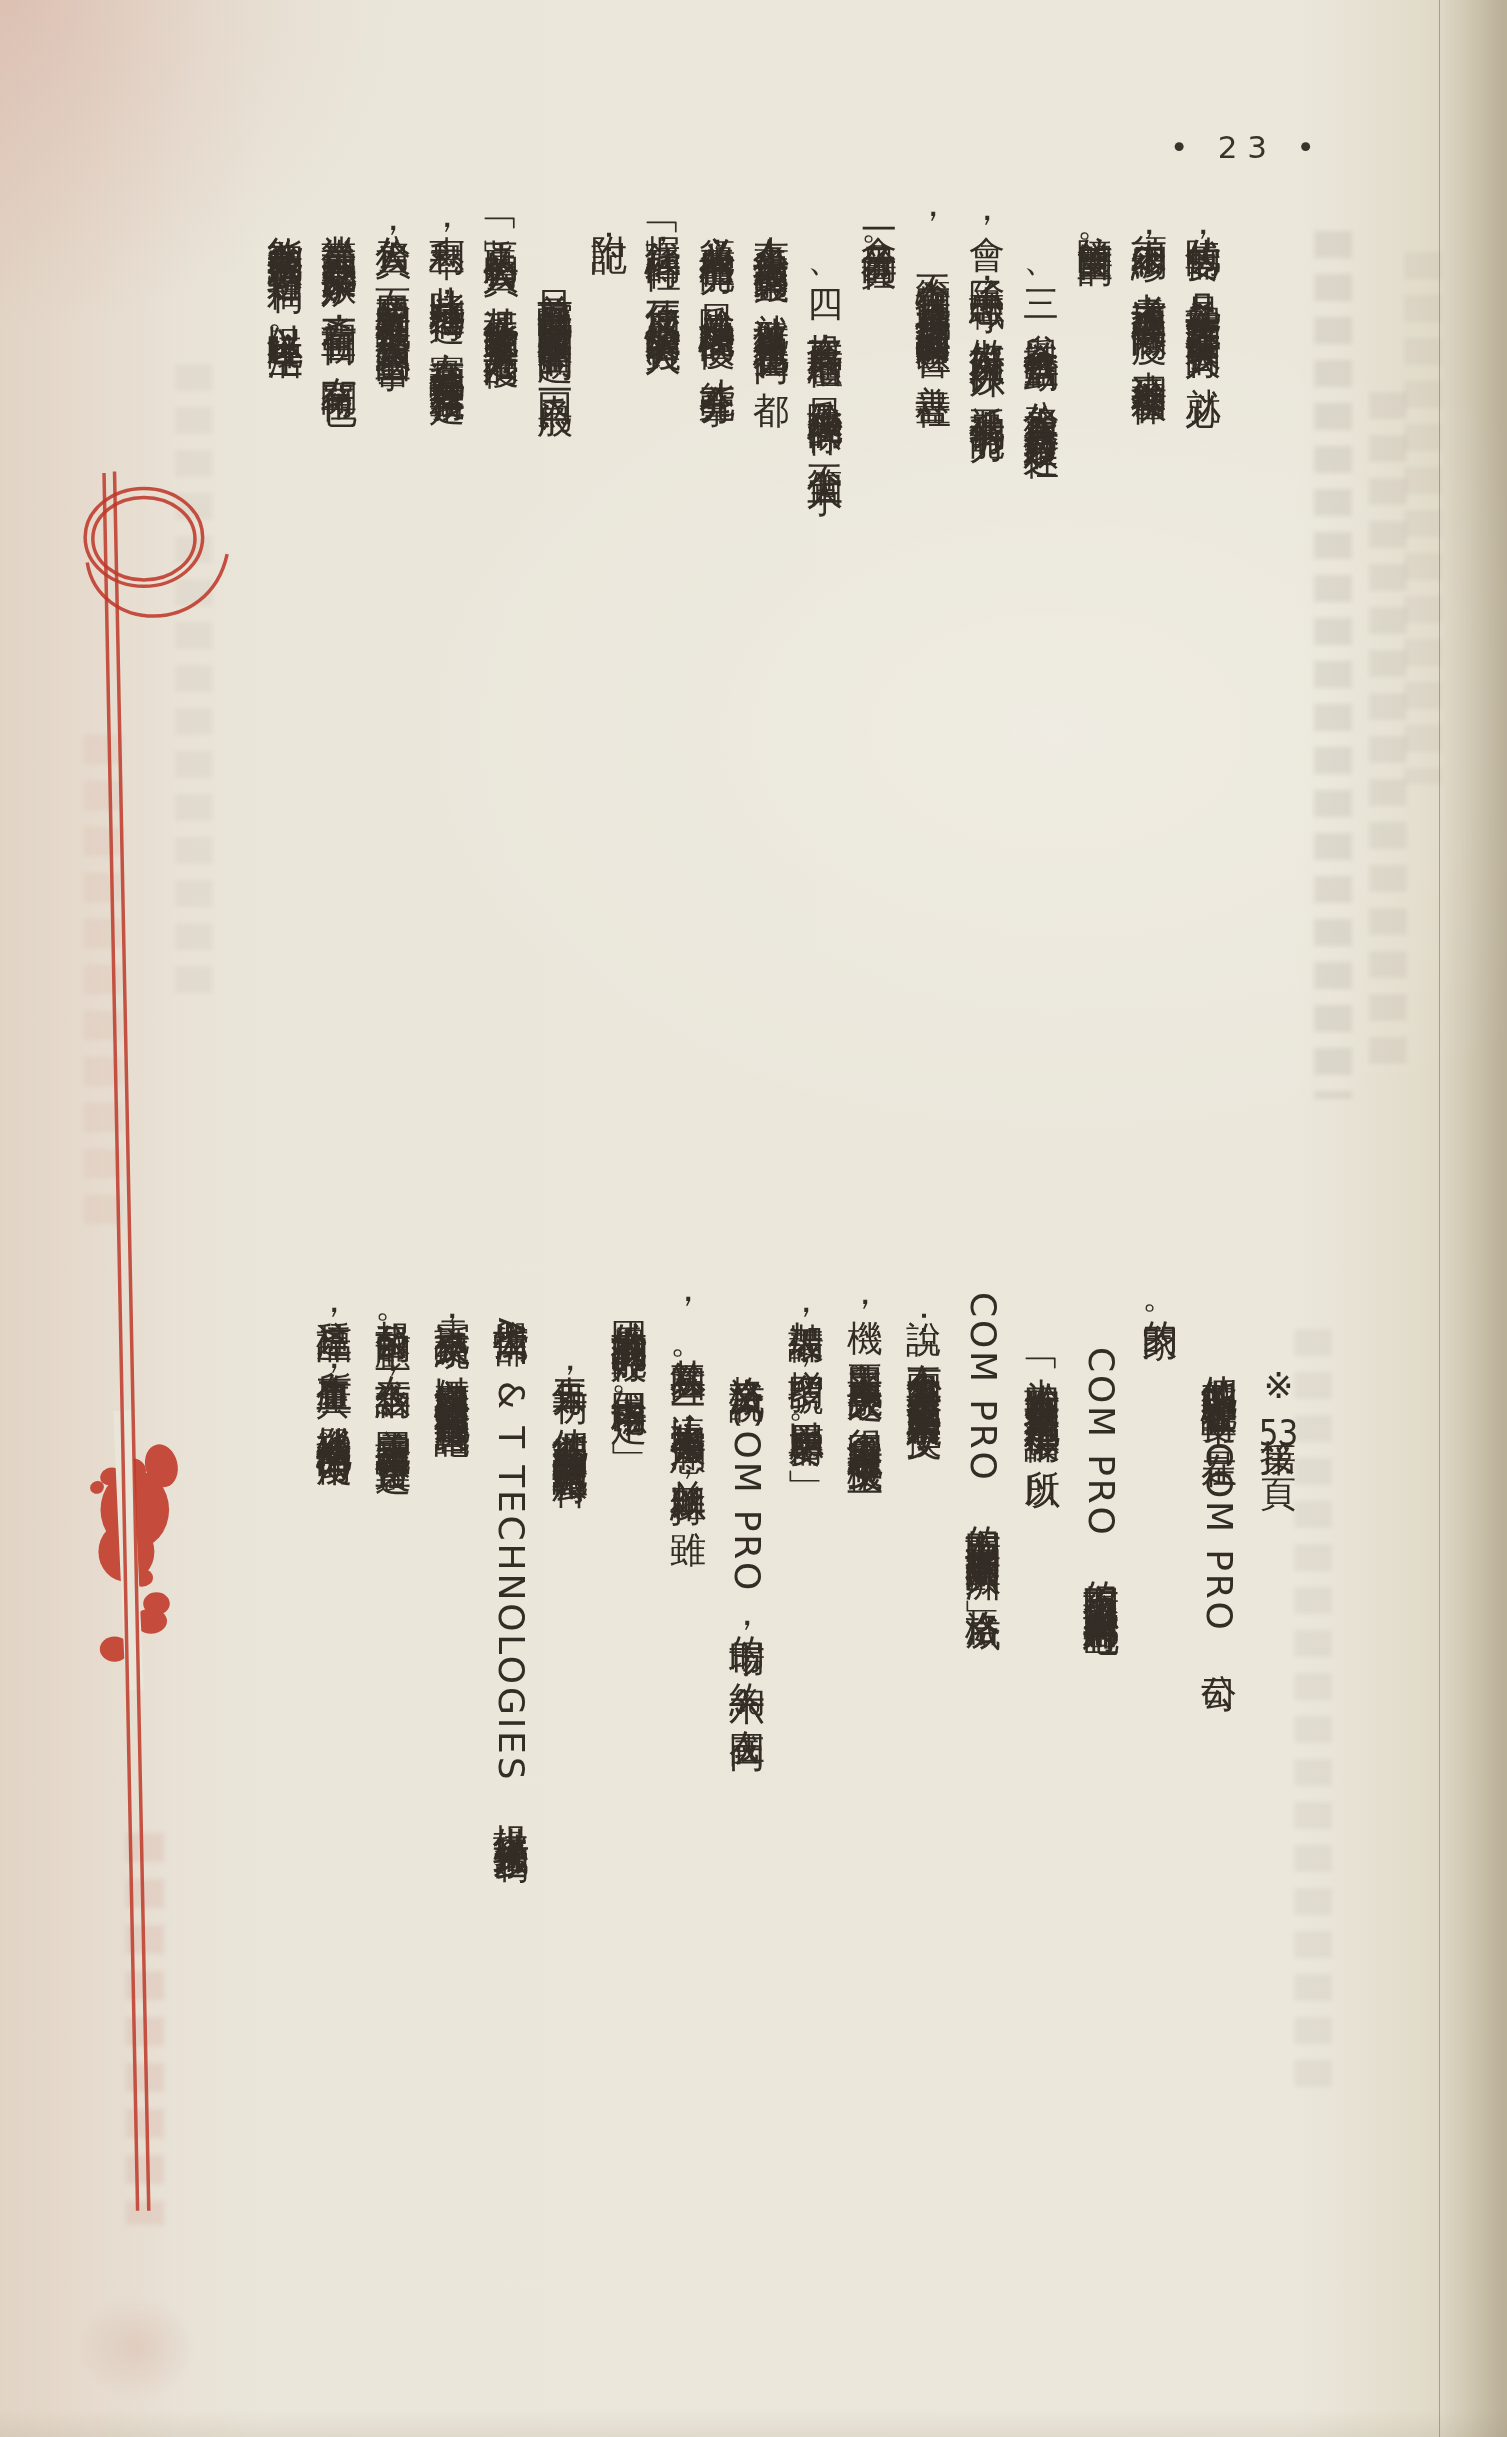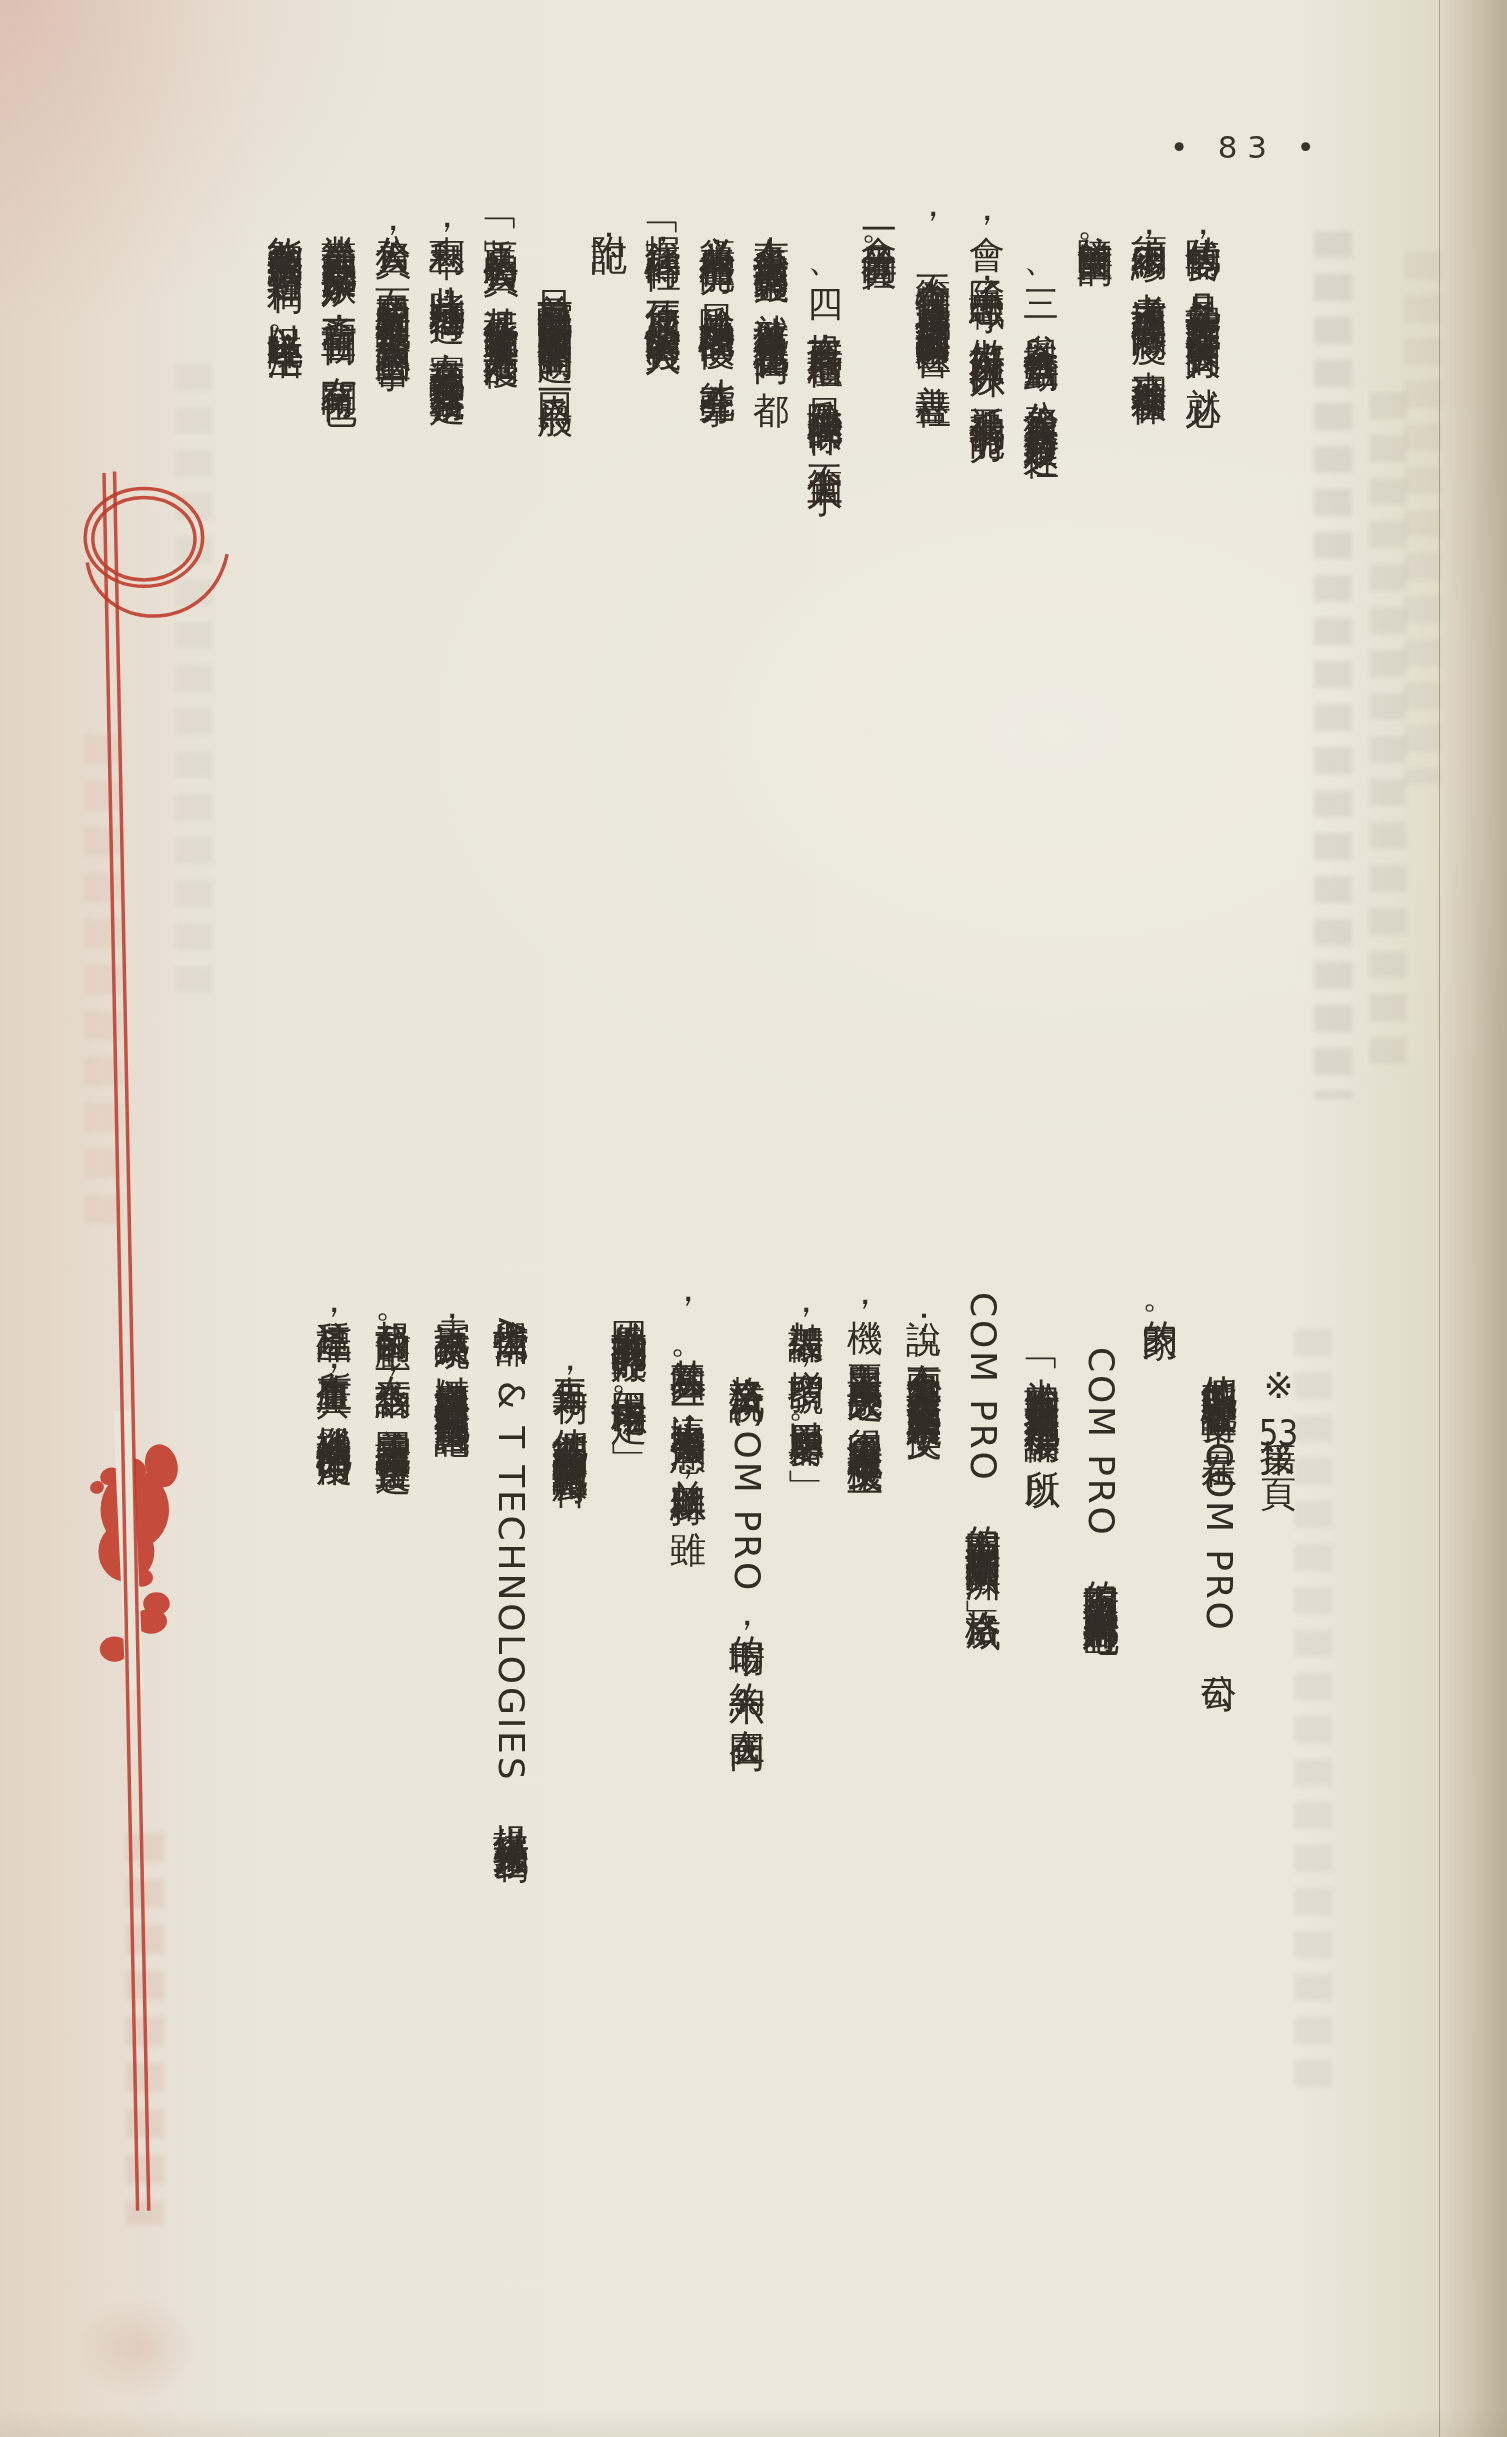--- a/index.html
+++ b/index.html
@@ -120,21 +120,21 @@
       <ellipse cx="127" cy="1681" rx="23" ry="18"></ellipse>
       <ellipse cx="75" cy="1721" rx="21" ry="18"></ellipse>
     </g>
     <line x1="86" y1="1380" x2="104" y2="1780" stroke="#e9e5d9" stroke-width="26"></line>
     <g stroke="#bf3a2b" stroke-width="5" opacity="0.85">
       <line x1="60" y1="40" x2="108" y2="2524"></line>
       <line x1="75" y1="38" x2="124" y2="2524"></line>
     </g>
   </svg>
 
-  <div class="page-number">• 83 •</div>
+  <div class="page-number">• 23 •</div>
 
   <section class="upper">
     <p class="col">時代的需要，凡是希望子女能夠接受良好敎育的人，就必</p>
     <p class="col">須未雨綢繆，考慮透過合理的保險制度，來達到儲蓄和保</p>
     <p class="col">障的雙重目的。</p>
     <p class="col ind">三、參與社會公益活動：公務人員薪資所得乃是取之社</p>
     <p class="col">會，除了盡忠職守，做好份內工作以外，祇要我們有能力</p>
     <p class="col">，不管在物質上或精神上都應該適度的回饋社會，善盡社</p>
     <p class="col">會一分子的責任。</p>
     <p class="col ind">四、投資要兼顧增值，風險及變現的條件；不管個人手</p>

